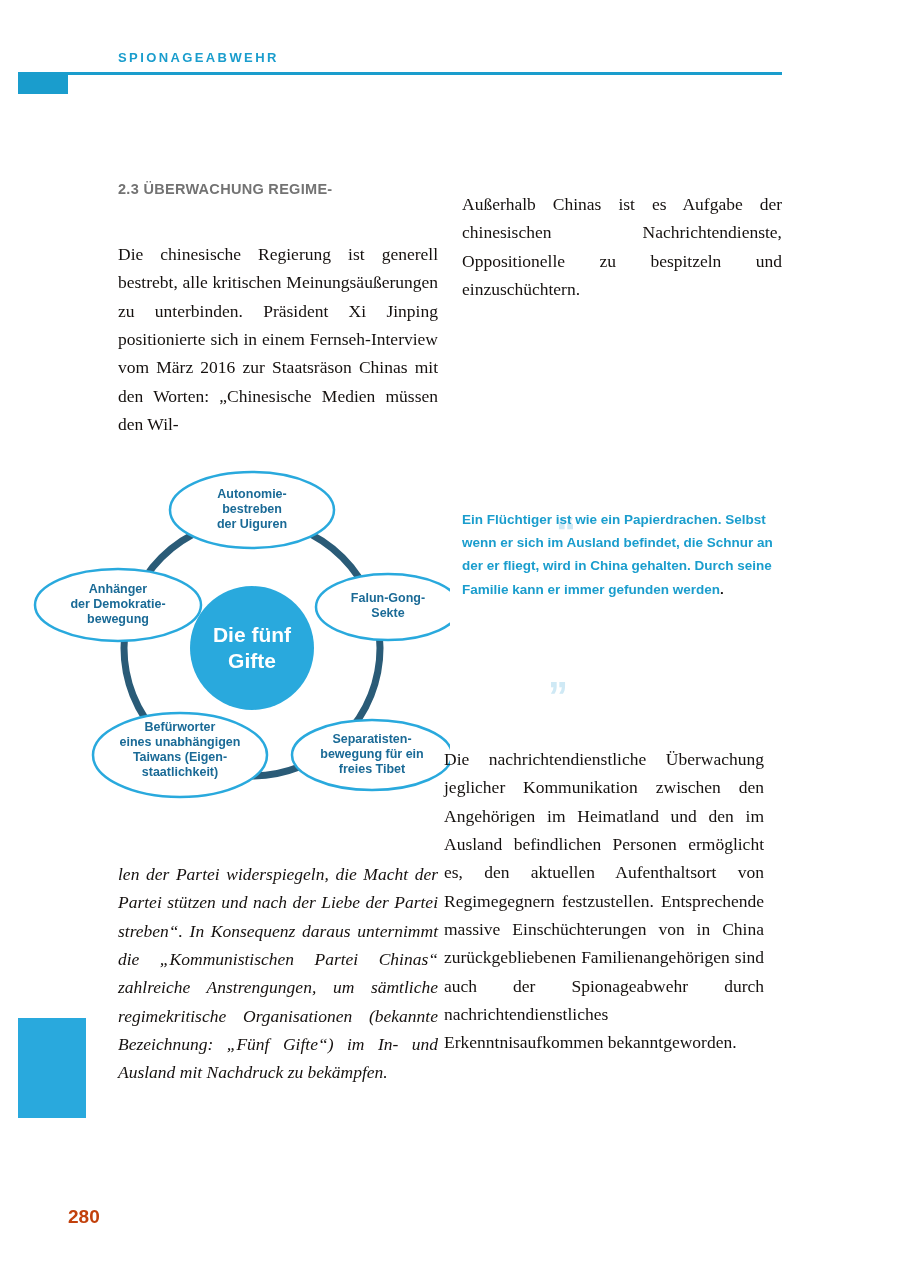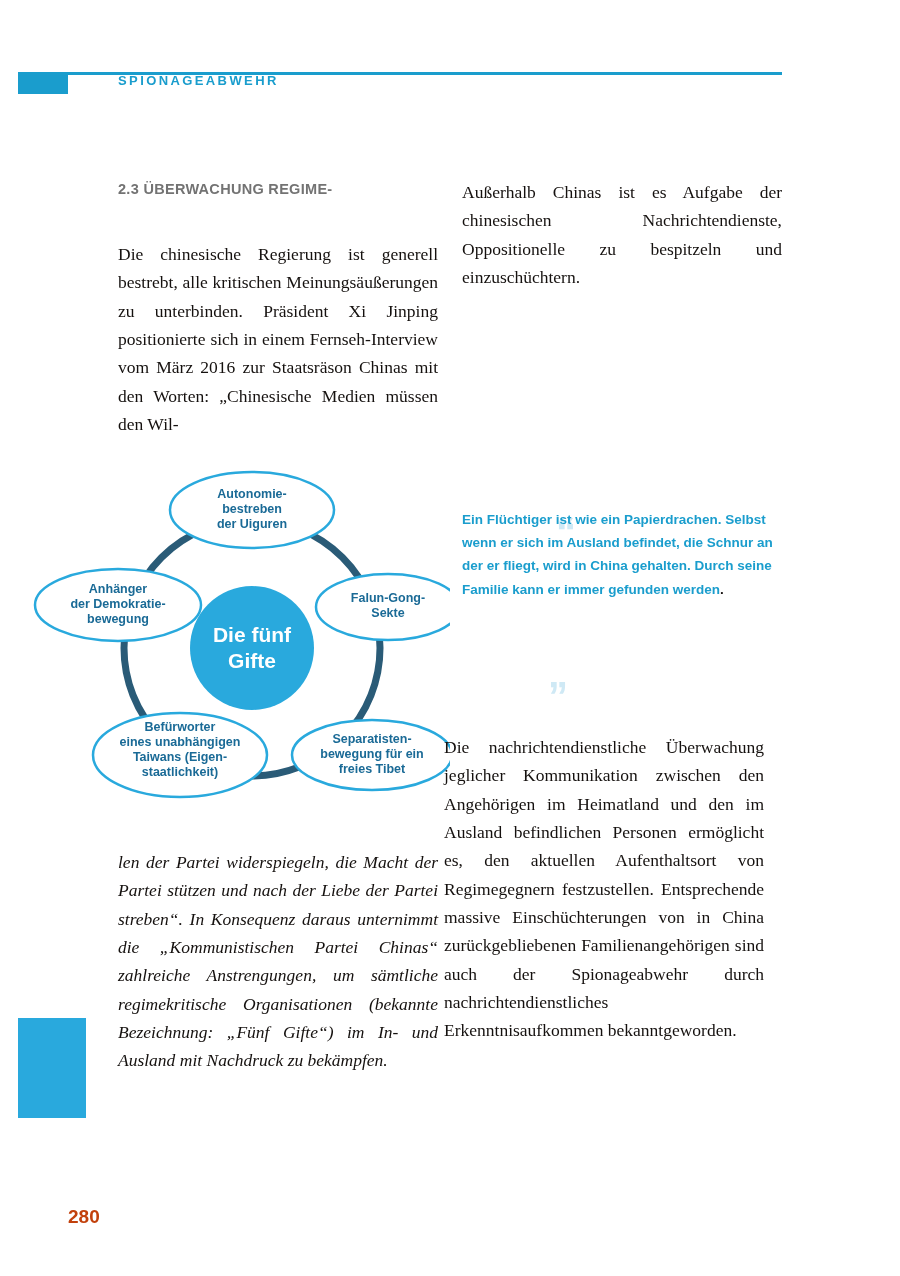--- a/index.html
+++ b/index.html
@@ -28,21 +28,21 @@
     position: absolute;
     left: 18px;
     top: 72px;
     width: 50px;
     height: 22px;
     background: #1a9dcd;
   }
   .header-title {
     position: absolute;
     left: 118px;
-    top: 73px;
+    top: 50px;
     font-family: "Liberation Sans", sans-serif;
     font-size: 13px;
     font-weight: bold;
     letter-spacing: 2.4px;
     color: #1a9dcd;
   }
 
   
   .edge-block {
     position: absolute;
@@ -65,25 +65,25 @@
   
   .col {
     position: absolute;
     width: 320px;
     font-size: 17.5px;
     line-height: 1.62;
     color: #15110f;
     text-align: justify;
   }
   .col p {
-    margin: 0 0 17px 0;
+    margin: 12px 0 17px 0;
     text-align: justify;
     text-justify: inter-word;
   }
-  .col-left-top  { left: 118px; top: 240px; }
+  .col-left-top  { left: 118px; top: 228px; }
   .col-left-bot  { left: 118px; top: 848px; font-style: italic; }
   .col-right-top { left: 462px; top: 178px; }
   .col-right-bot { left: 444px; top: 733px; }
 
   .section-heading {
     position: absolute;
     left: 118px;
     top: 178px;
     width: 320px;
     font-family: "Liberation Sans", sans-serif;

